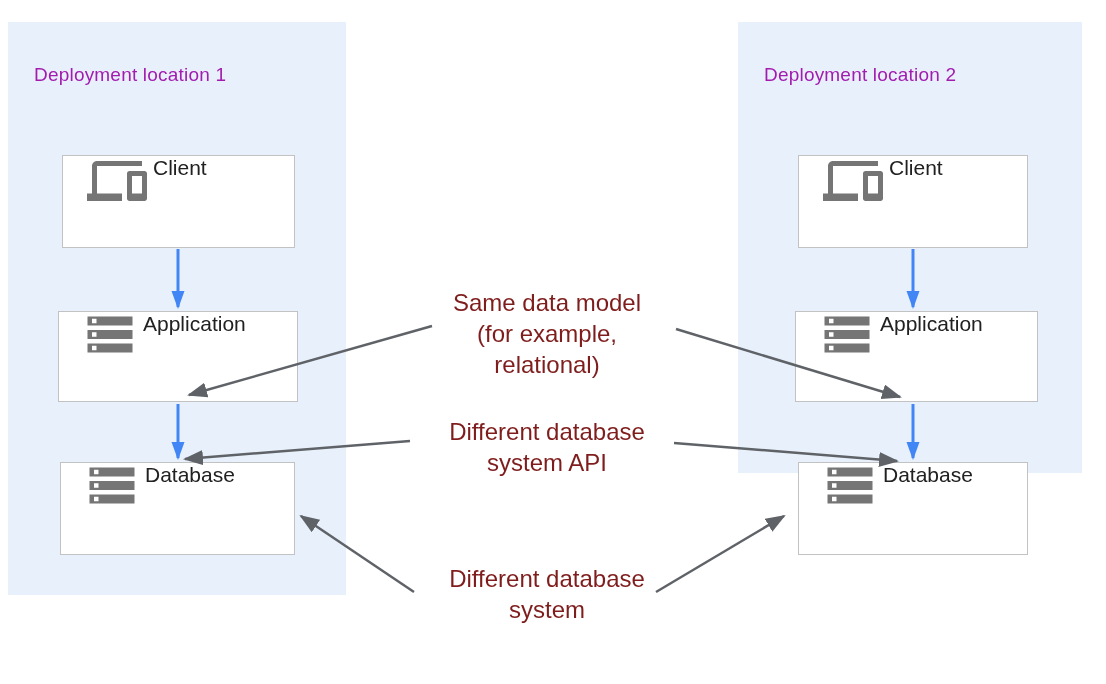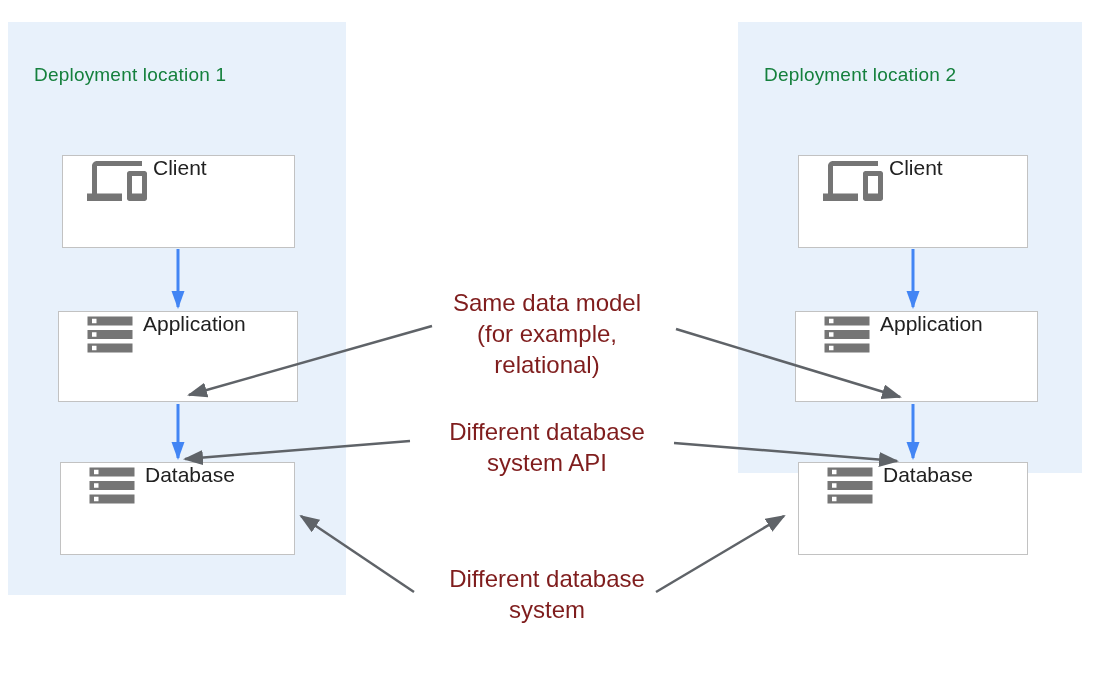--- a/index.html
+++ b/index.html
@@ -7,21 +7,21 @@
     width:1106px;height:684px;background:#ffffff;
     font-family:"Liberation Sans","DejaVu Sans",sans-serif;
     position:relative;overflow:hidden;
   }
   .canvas{position:absolute;left:0;top:0;width:1106px;height:684px;}
   .location{
     position:absolute;background:#e8f1fb;
   }
   .location-title{
     position:absolute;left:26px;top:42px;
-    font-size:19px;color:#15803d;letter-spacing:.2px;
+    font-size:19px;color:#a21caf;letter-spacing:.2px;
   }
   .node{
     position:absolute;background:#ffffff;border:1px solid #c2c2c2;
     display:flex;align-items:flex-start;box-sizing:border-box;
     padding-left:24px;gap:6px;
   }
   .node .icon{display:flex;align-items:center;justify-content:center;flex:0 0 auto;}
   .node-label{font-size:21px;color:#212121;}
   .annotation{
     position:absolute;width:280px;text-align:center;

